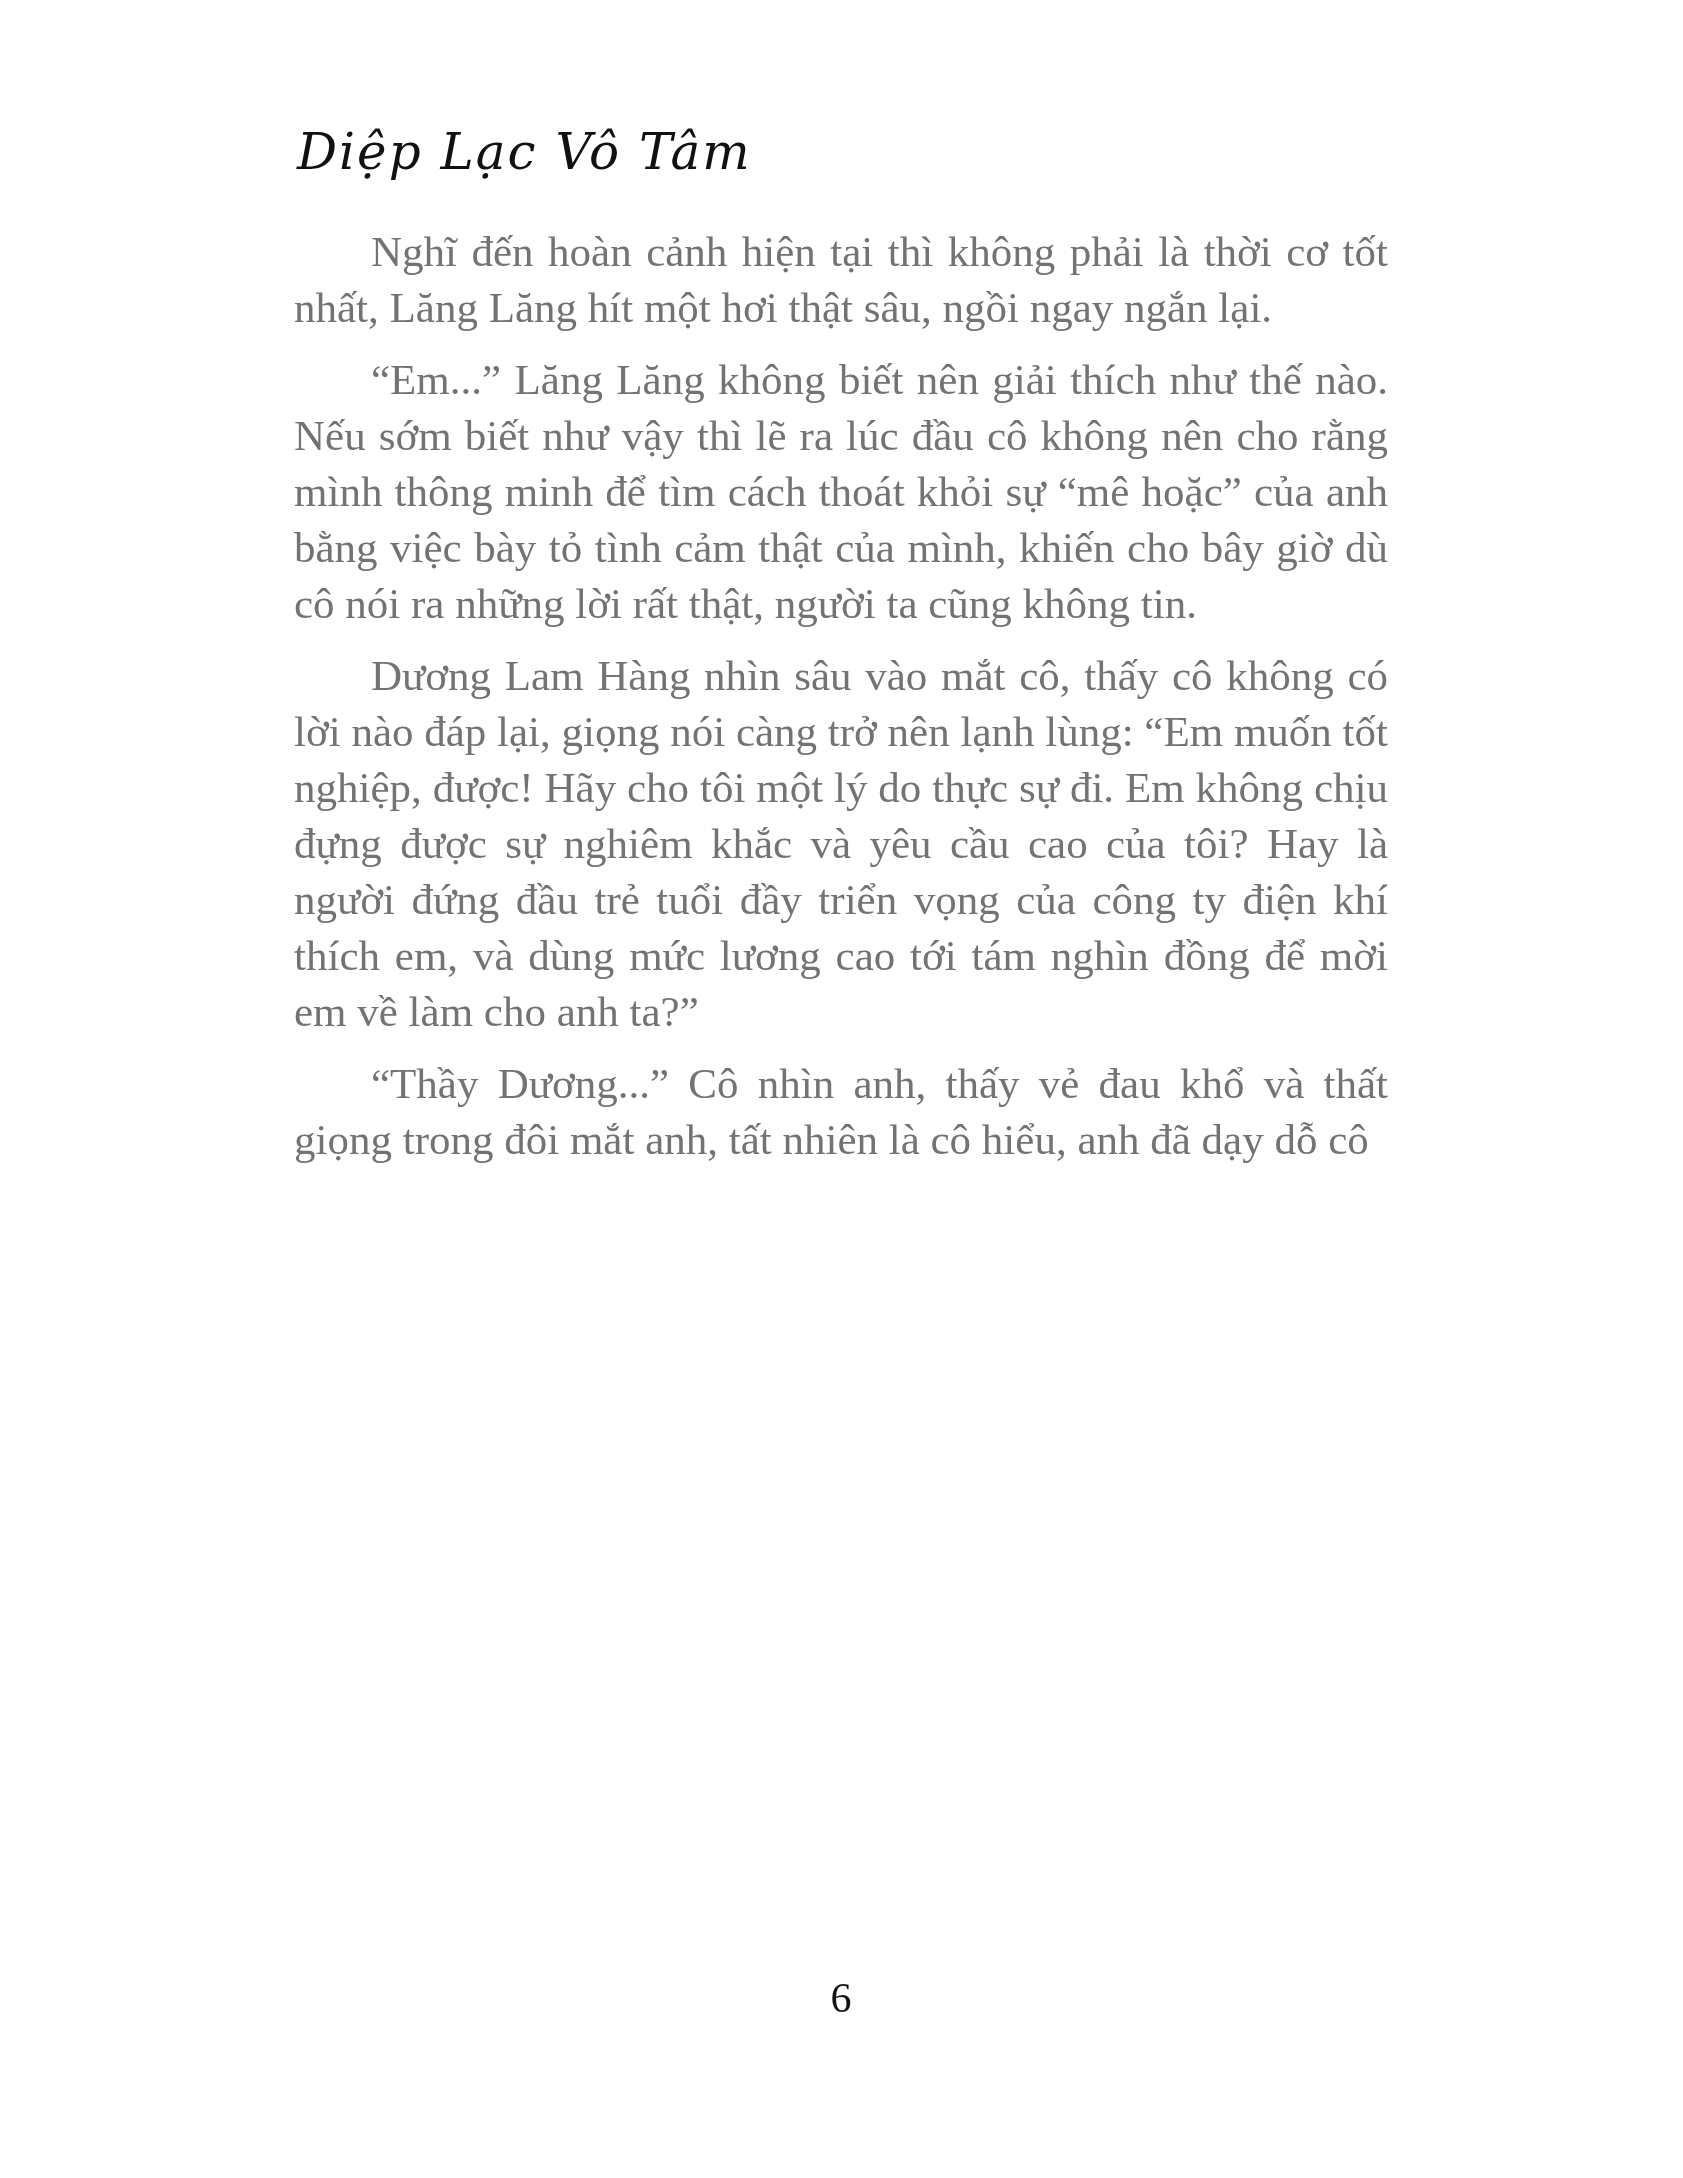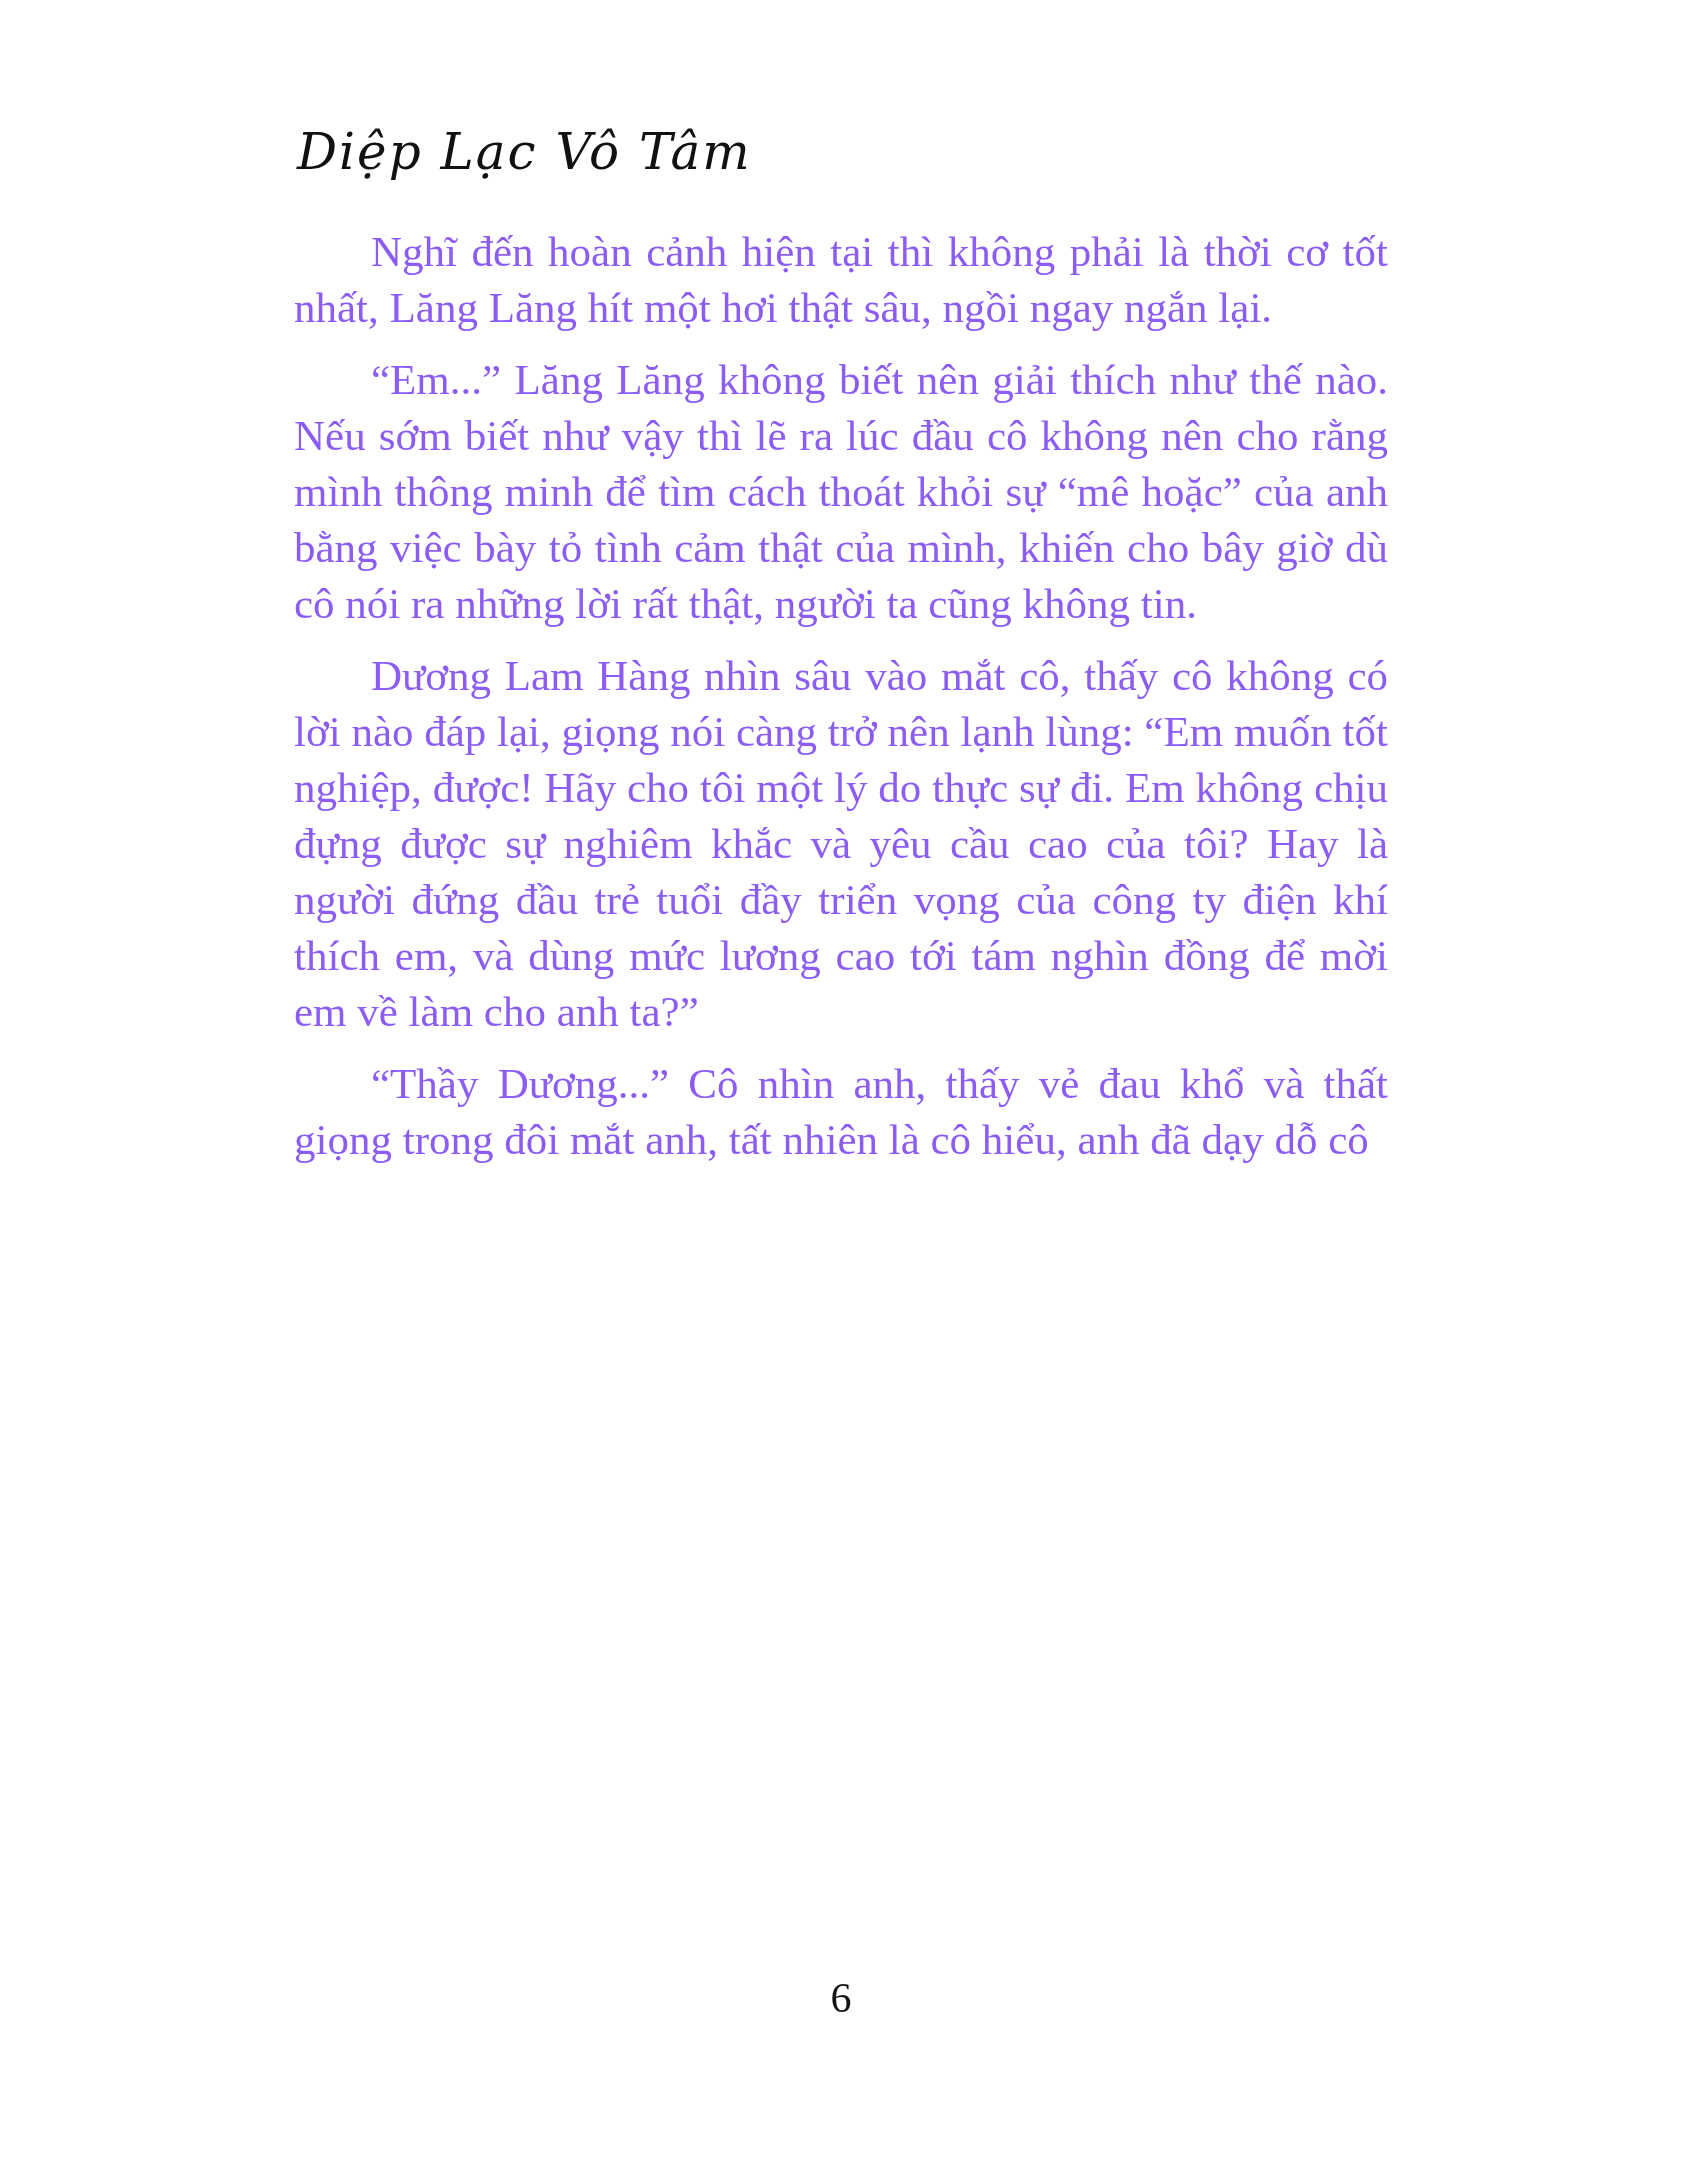--- a/index.html
+++ b/index.html
@@ -32,21 +32,21 @@
     position: absolute;
     left: 294px;
     top: 224px;
     width: 1094px;
     height: 1752px;
     overflow: hidden;
     font-size: 43px;
     line-height: 56px;
     text-align: justify;
     text-justify: inter-word;
-    color: #8b5cf6;
+    color: #737373;
   }
   .content p {
     margin: 0 0 16px 0;
     padding: 0;
     text-indent: 77px;
   }
   .page-number {
     position: absolute;
     left: 294px;
     width: 1094px;

